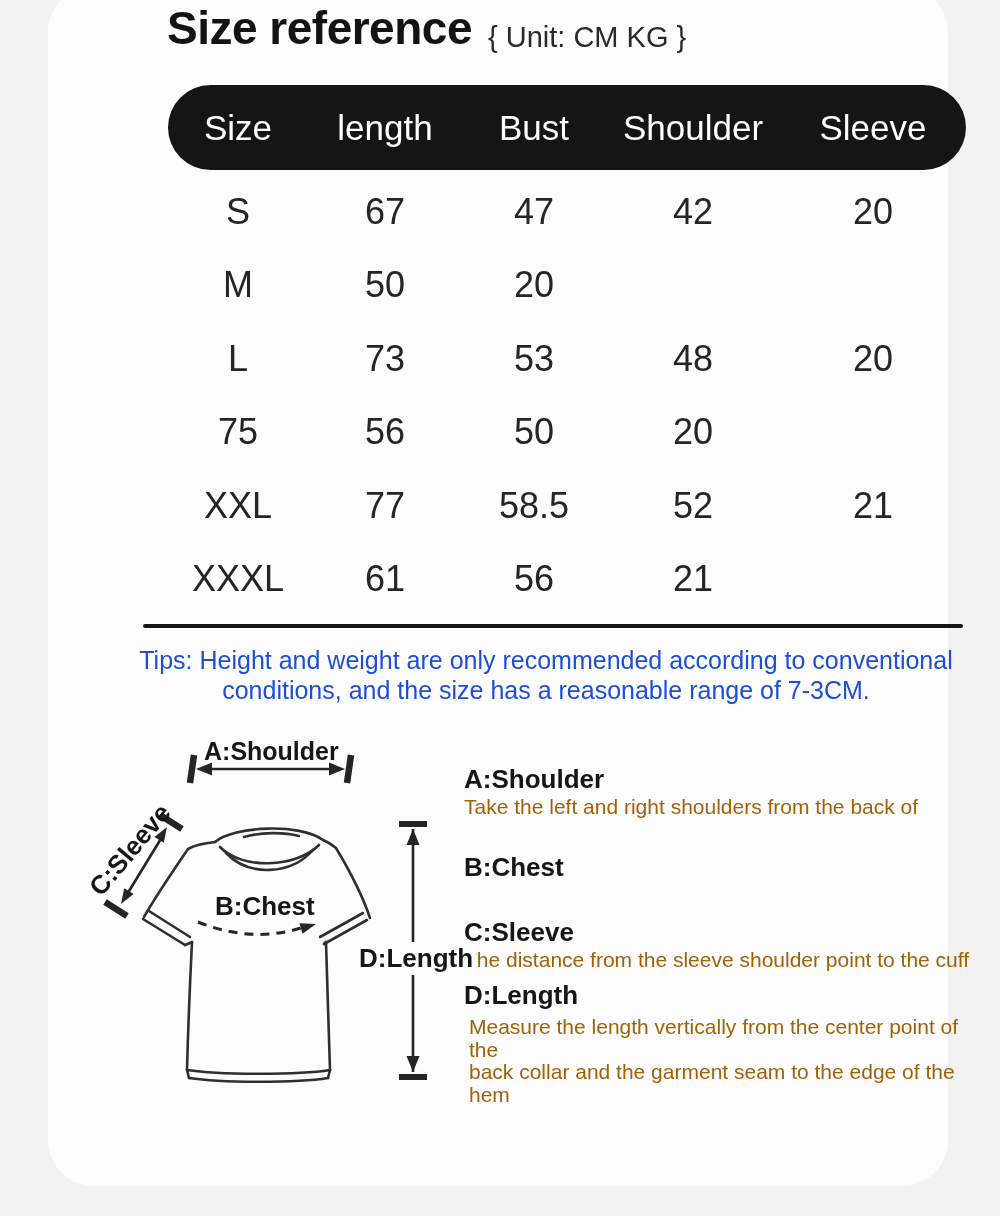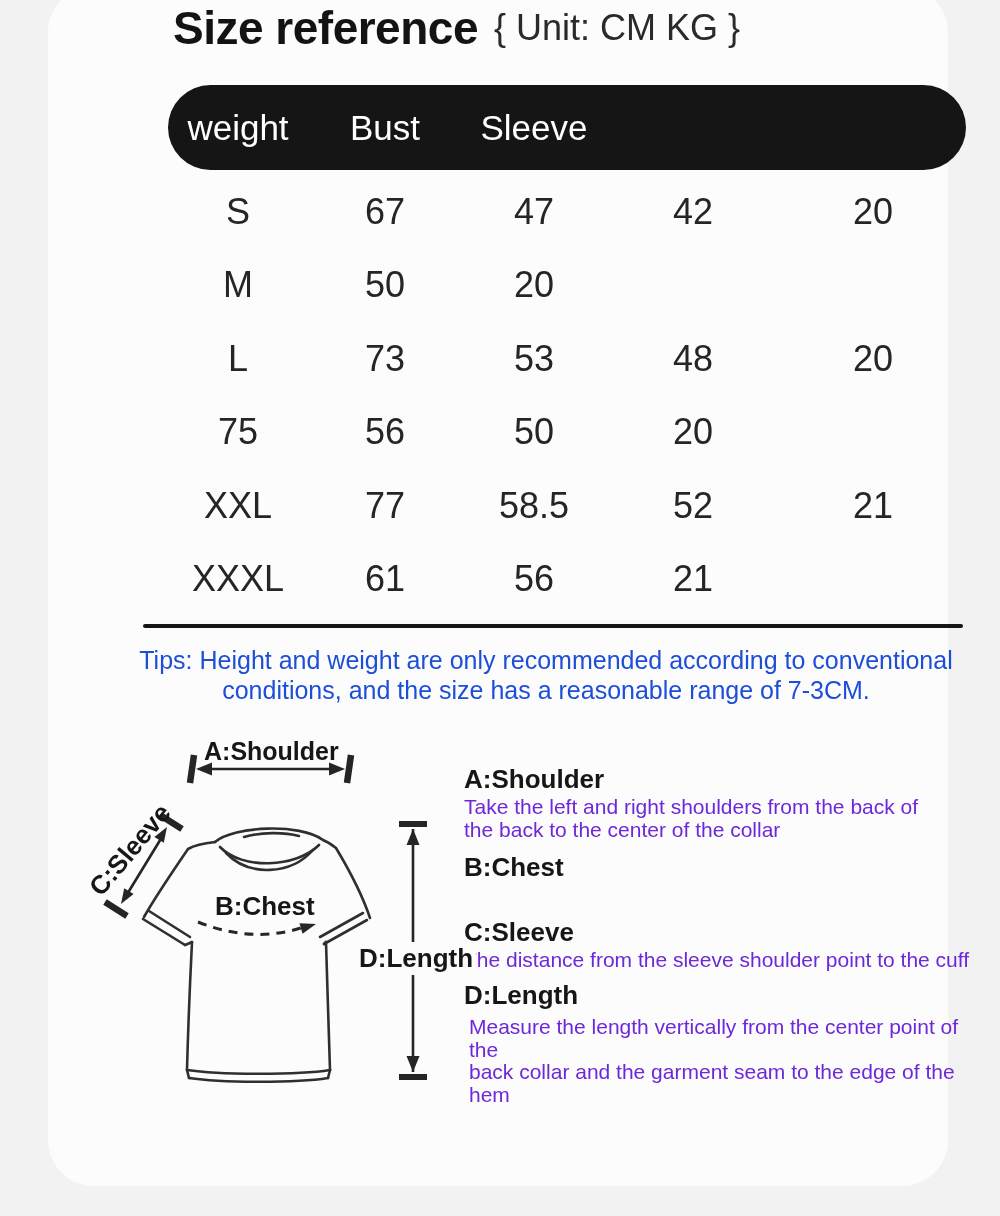--- a/index.html
+++ b/index.html
@@ -7,23 +7,23 @@
   .screen {
     position:relative; width:1000px; height:1216px;
     background:#f2f2f3; overflow:hidden; margin:0 auto;
     color:#1e1e1e;
   }
   .card {
     position:absolute; left:48px; top:-14px; width:900px; height:1200px;
     background:#fcfcfd; border-radius:46px;
   }
   
-  .title-row { position:absolute; left:125px; top:16px; display:flex; align-items:center; }
+  .title-row { position:absolute; left:119px; top:16px; display:flex; align-items:flex-end; }
   .title { font-size:46px; font-weight:800; letter-spacing:-0.5px; color:#131313; line-height:52px; }
-  .unit  { font-size:36px; font-weight:400; color:#2a2a2a; margin-left:16px; }
+  .unit  { font-size:29px; font-weight:400; color:#2a2a2a; margin-left:16px; }
   
   .pill {
     position:absolute; left:120px; top:99px; width:798px; height:85px;
     background:#151515; border-radius:44px; display:grid;
     grid-template-columns:140px 154px 144px 174px 186px;
     align-items:center; color:#ffffff; font-size:35px;
   }
   .pill .hcell { text-align:center; }
   .rows { position:absolute; left:120px; top:189px; width:798px; }
   .size-row {
@@ -41,37 +41,39 @@
   .label-a { left:156px; top:751px; font-size:25px; }
   .label-b { left:167px; top:905px; font-size:26px; }
   .label-c { left:25px; top:849px; width:112px; height:28px; font-size:26px; text-align:center;
              transform:rotate(-50deg); }
   .label-d { left:308px; top:956px; font-size:26px; background:#fcfcfd; padding:1px 3px; }
   
   .guide-block { position:absolute; left:416px; width:520px; }
   .guide-a { top:779px; } .guide-b { top:867px; } .guide-c { top:932px; } .guide-d { top:995px; }
   .guide-title { font-size:26px; font-weight:bold; color:#161616; line-height:28px; margin-bottom:3px; }
   .guide-d .guide-title { margin-bottom:7px; }
-  .guide-line { font-size:21px; line-height:22.5px; color:#6d28d9; }
+  .guide-line { font-size:21px; line-height:22.5px; color:#a16207; }
   .guide-d .guide-line { padding-left:5px; }
 </style>
 </head>
 <body>
 
 <div class="screen">
   <div class="card">
 
     <div class="title-row">
       <span class="title">Size reference</span>
       <span class="unit">{ Unit: CM KG }</span>
     </div>
 
     <div class="pill">
-      <span class="hcell">weight</span>
+      <span class="hcell">Size</span>
+      <span class="hcell">length</span>
       <span class="hcell">Bust</span>
+      <span class="hcell">Shoulder</span>
       <span class="hcell">Sleeve</span>
     </div>
 
     <div class="rows">
       <div class="size-row">
         <span class="cell">S</span>
         <span class="cell">67</span>
         <span class="cell">47</span>
         <span class="cell">42</span>
         <span class="cell">20</span>
@@ -165,21 +167,20 @@
     </svg>
 
     <div class="diag-label label-a">A:Shoulder</div>
     <div class="diag-label label-b">B:Chest</div>
     <div class="diag-label label-c">C:Sleeve</div>
     <div class="diag-label label-d">D:Length</div>
 
     <div class="guide-block guide-a">
       <div class="guide-title">A:Shoulder</div>
       <div class="guide-line">Take the left and right shoulders from the back of</div>
-      <div class="guide-line">the back to the center of the collar</div>
     </div>
     <div class="guide-block guide-b">
       <div class="guide-title">B:Chest</div>
     </div>
     <div class="guide-block guide-c">
       <div class="guide-title">C:Sleeve</div>
       <div class="guide-line">The distance from the sleeve shoulder point to the cuff</div>
     </div>
     <div class="guide-block guide-d">
       <div class="guide-title">D:Length</div>

